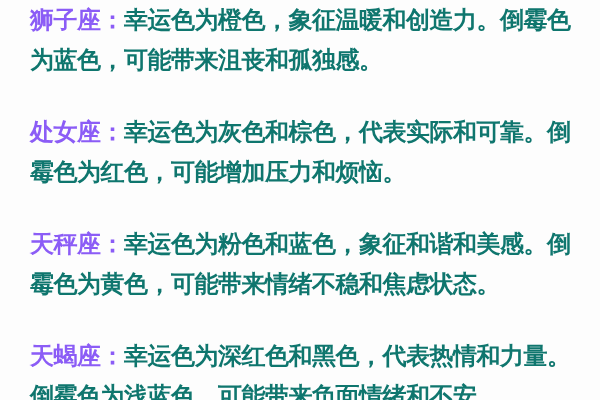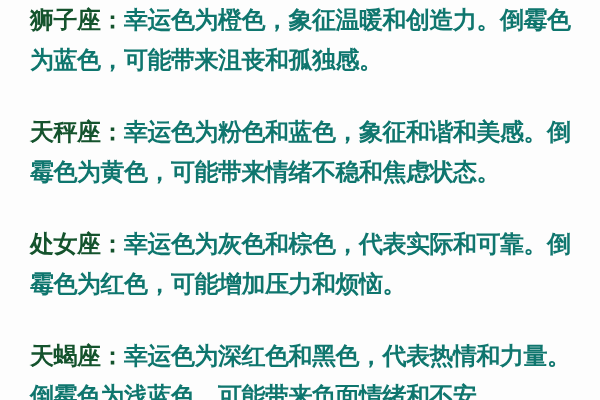--- a/index.html
+++ b/index.html
@@ -26,40 +26,40 @@
     line-height: 40px;
     font-weight: bold;
     letter-spacing: -0.5px;
     color: #3a3a3a;
     text-align: left;
   }
   .entry:last-child {
     margin-bottom: 0;
   }
   .sign {
-    color: #14532d;
+    color: #8b5cf6;
   }
   .desc {
     color: #0f766e;
   }
 </style>
 </head>
 <body>
 
 <div class="article">
 
   <p class="entry">
     <span class="sign">狮子座：</span><span class="desc">幸运色为橙色，象征温暖和创造力。倒霉色为蓝色，可能带来沮丧和孤独感。</span>
   </p>
 
   <p class="entry">
-    <span class="sign">天秤座：</span><span class="desc">幸运色为粉色和蓝色，象征和谐和美感。倒霉色为黄色，可能带来情绪不稳和焦虑状态。</span>
+    <span class="sign">处女座：</span><span class="desc">幸运色为灰色和棕色，代表实际和可靠。倒霉色为红色，可能增加压力和烦恼。</span>
   </p>
 
   <p class="entry">
-    <span class="sign">处女座：</span><span class="desc">幸运色为灰色和棕色，代表实际和可靠。倒霉色为红色，可能增加压力和烦恼。</span>
+    <span class="sign">天秤座：</span><span class="desc">幸运色为粉色和蓝色，象征和谐和美感。倒霉色为黄色，可能带来情绪不稳和焦虑状态。</span>
   </p>
 
   <p class="entry">
     <span class="sign">天蝎座：</span><span class="desc">幸运色为深红色和黑色，代表热情和力量。倒霉色为浅蓝色，可能带来负面情绪和不安</span>
   </p>
 
 </div>
 
 </body></html>

